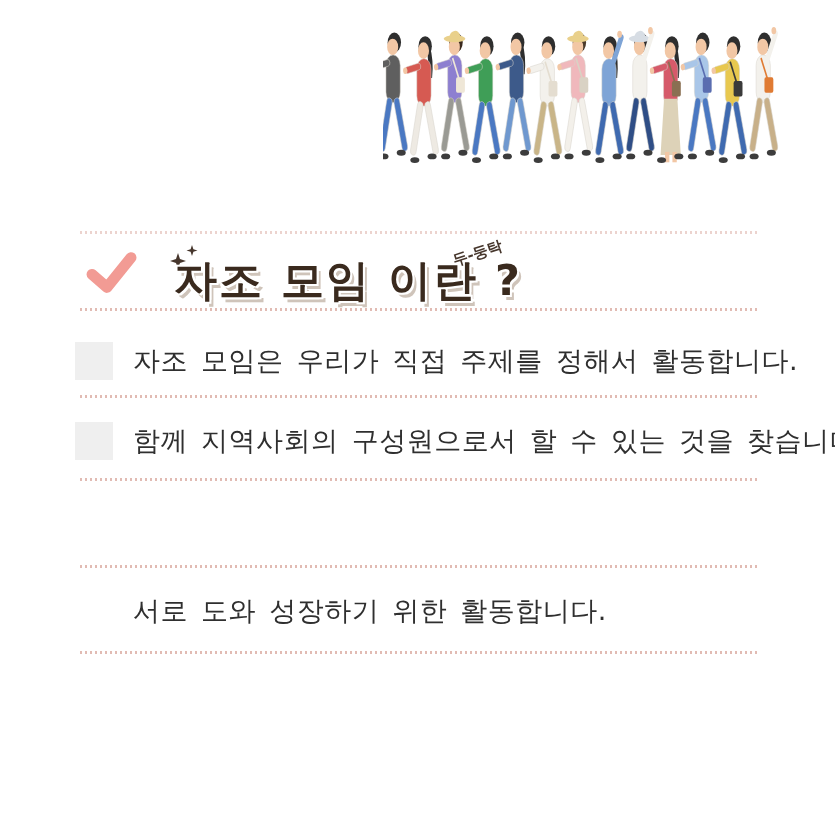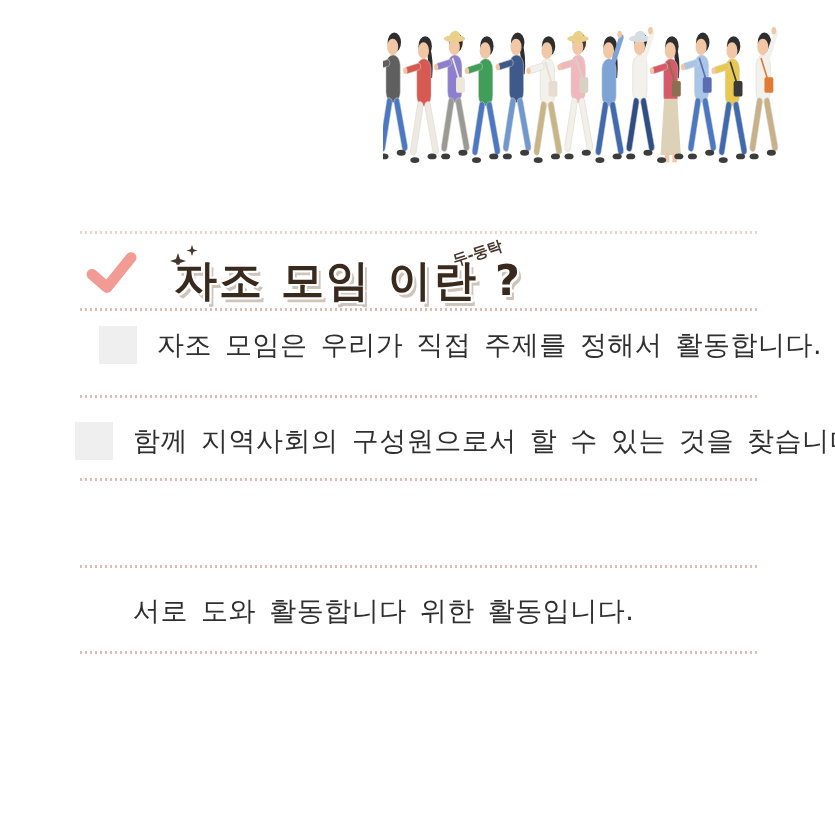--- a/index.html
+++ b/index.html
@@ -83,21 +83,21 @@
   }
   .d1 { top: 231px; opacity: .55; }
   .d2 { top: 308px; }
   .d3 { top: 395px; }
   .d4 { top: 478px; }
   .d5 { top: 565px; }
   .d6 { top: 651px; }
 
   
   .row { position: absolute; left: 75px; width: 690px; }
-  .r1 { top: 324px; margin-left: 24px; }
+  .r1 { top: 340px; }
   .r2 { top: 420px; }
   .r3 { top: 504px; }
   .r4 { top: 590px; }
   .box {
     position: absolute;
     left: 0;
     top: 2px;
     width: 38px;
     height: 38px;
     background: var(--checkbox-color, #efefef);
@@ -333,16 +333,16 @@
 
   <div class="row r1">
     <span class="box"></span>
     <span class="row-text">자조 모임은 우리가 직접 주제를 정해서 활동합니다.</span>
   </div>
   <div class="row r2">
     <span class="box"></span>
     <span class="row-text">함께 지역사회의 구성원으로서 할 수 있는 것을 찾습니다.</span>
   </div>
   <div class="row r4">
-    <span class="row-text">서로 도와 활동합니다 위한 활동입니다.</span>
+    <span class="row-text">서로 도와 성장하기 위한 활동합니다.</span>
   </div>
 
 </div>
 
 </body></html>

